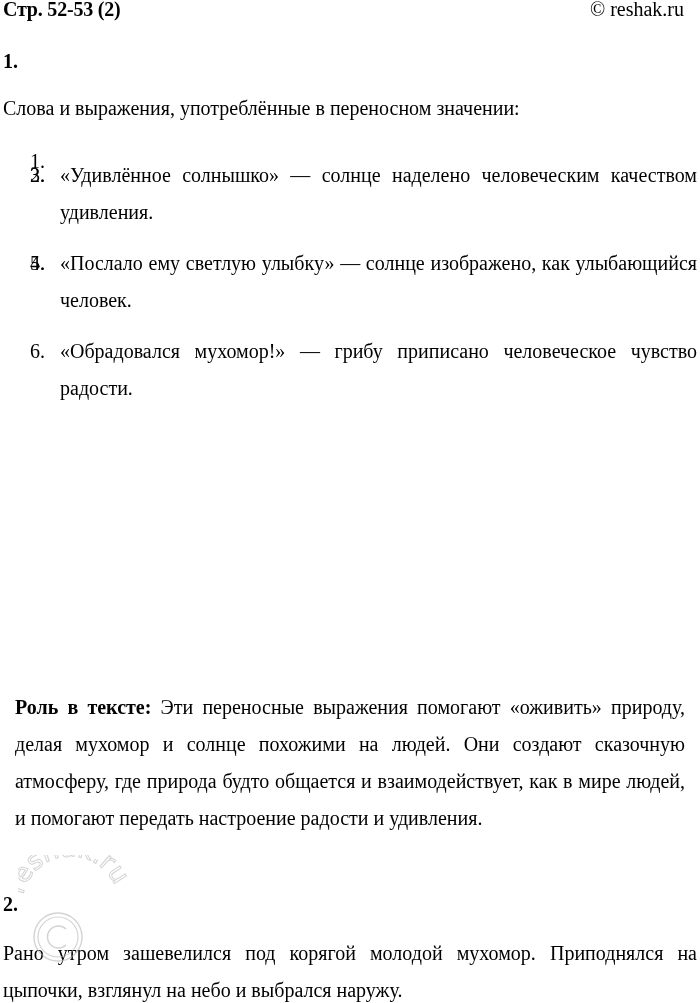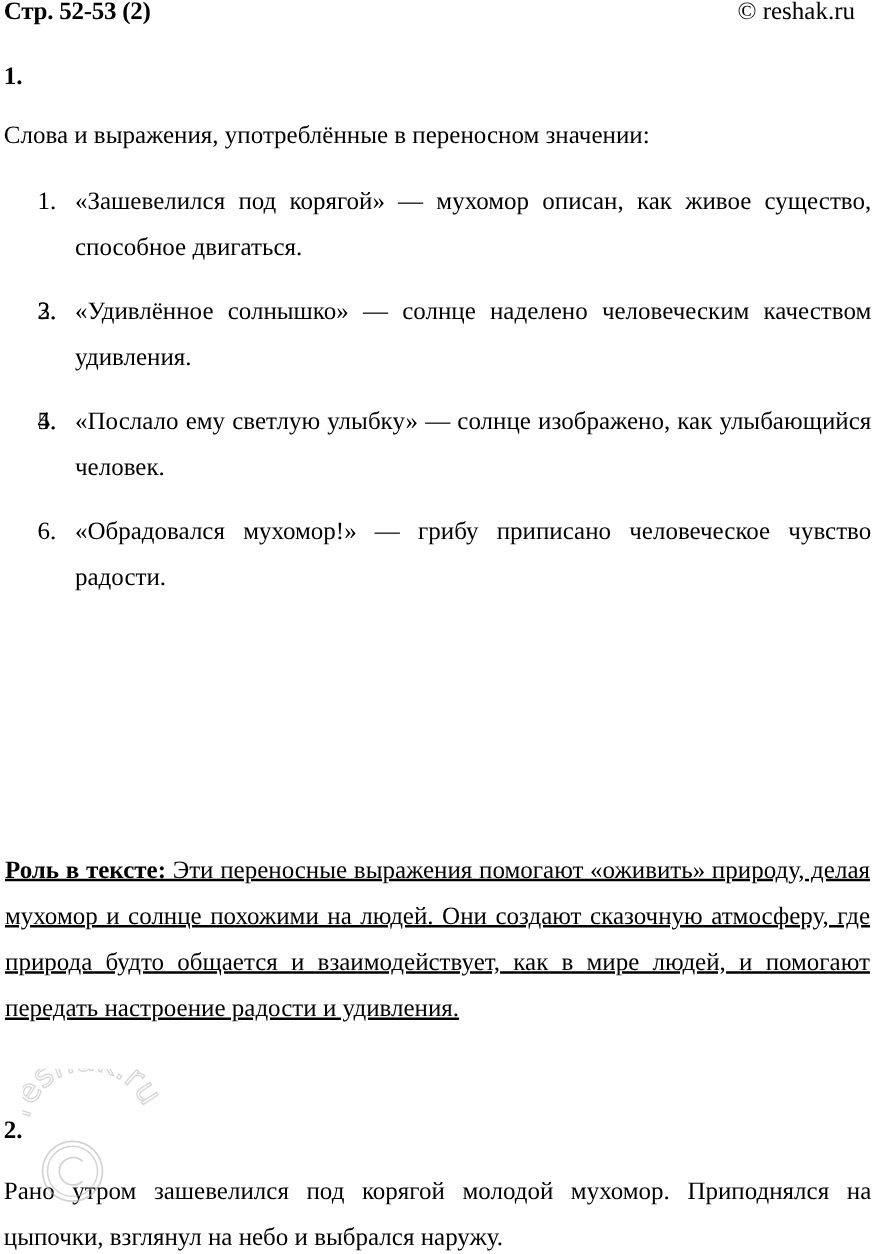--- a/index.html
+++ b/index.html
@@ -99,21 +99,20 @@
   <span class="copyright">© reshak.ru</span>
 </div>
 
 <div class="section-num" style="top:50px;">1.</div>
 
 <div class="intro">Слова и выражения, употреблённые в переносном значении:</div>
 
 <ol class="list">
   <li class="list-item">
     <span class="item-num">1.</span>
-    <span>«Зашевелился под корягой» — мухомор описан, как живое существо, способное двигаться.</span>
   </li>
   <li class="list-item">
     <span class="item-num">2.</span>
   </li>
   <li class="list-item">
     <span class="item-num">3.</span>
     <span>«Удивлённое солнышко» — солнце наделено человеческим качеством удивления.</span>
   </li>
   <li class="list-item">
     <span class="item-num">4.</span>
@@ -121,21 +120,21 @@
   <li class="list-item">
     <span class="item-num">5.</span>
     <span>«Послало ему светлую улыбку» — солнце изображено, как улыбающийся человек.</span>
   </li>
   <li class="list-item">
     <span class="item-num">6.</span>
     <span>«Обрадовался мухомор!» — грибу приписано человеческое чувство радости.</span>
   </li>
 </ol>
 
-<p class="para" style="top:677px; margin:1px;text-decoration:underline;"><b>Роль в тексте:</b><span> Эти переносные выражения помогают «оживить» природу, делая мухомор и солнце похожими на людей. Они создают сказочную атмосферу, где природа будто общается и взаимодействует, как в мире людей, и помогают передать настроение радости и удивления.</span></p>
+<p class="para" style="top:677px; margin:12px;"><b>Роль в тексте:</b><span> Эти переносные выражения помогают «оживить» природу, делая мухомор и солнце похожими на людей. Они создают сказочную атмосферу, где природа будто общается и взаимодействует, как в мире людей, и помогают передать настроение радости и удивления.</span></p>
 
 <div class="section-num" style="top:893px;">2.</div>
 
 <p class="para" style="top:935px; margin:0;">Рано утром зашевелился под корягой молодой мухомор. Приподнялся на цыпочки, взглянул на небо и выбрался наружу.</p>
 
 <div class="watermark">
   <svg width="130" height="110" viewBox="0 0 130 110">
     <circle cx="40" cy="82" r="24" fill="none" stroke="#b0b0b0" stroke-width="1.4"></circle>
     <circle cx="40" cy="82" r="20" fill="none" stroke="#b0b0b0" stroke-width="1.2"></circle>
     <path d="M48 74 A11 11 0 1 0 48 90" fill="none" stroke="#b0b0b0" stroke-width="1.4"></path>

